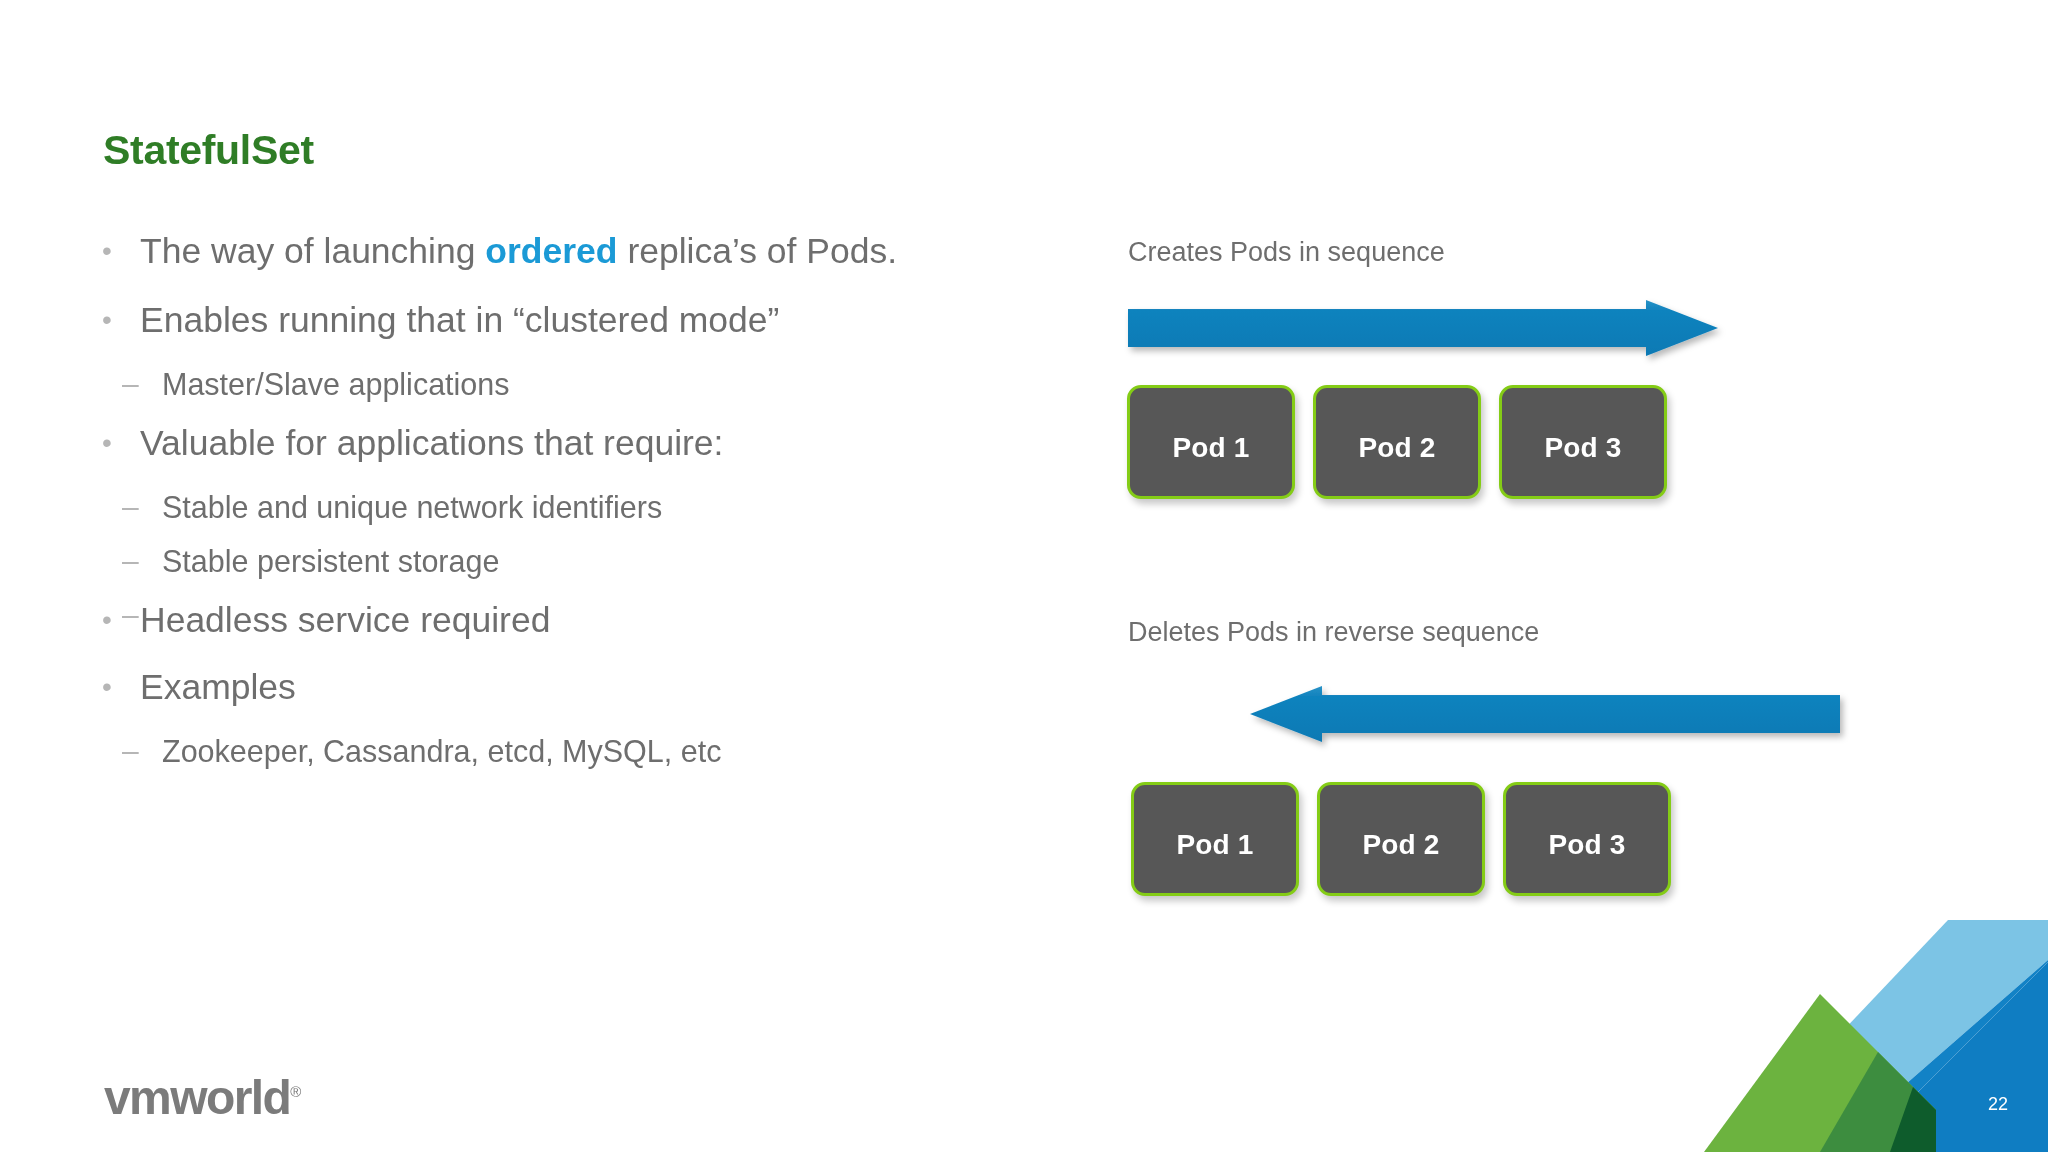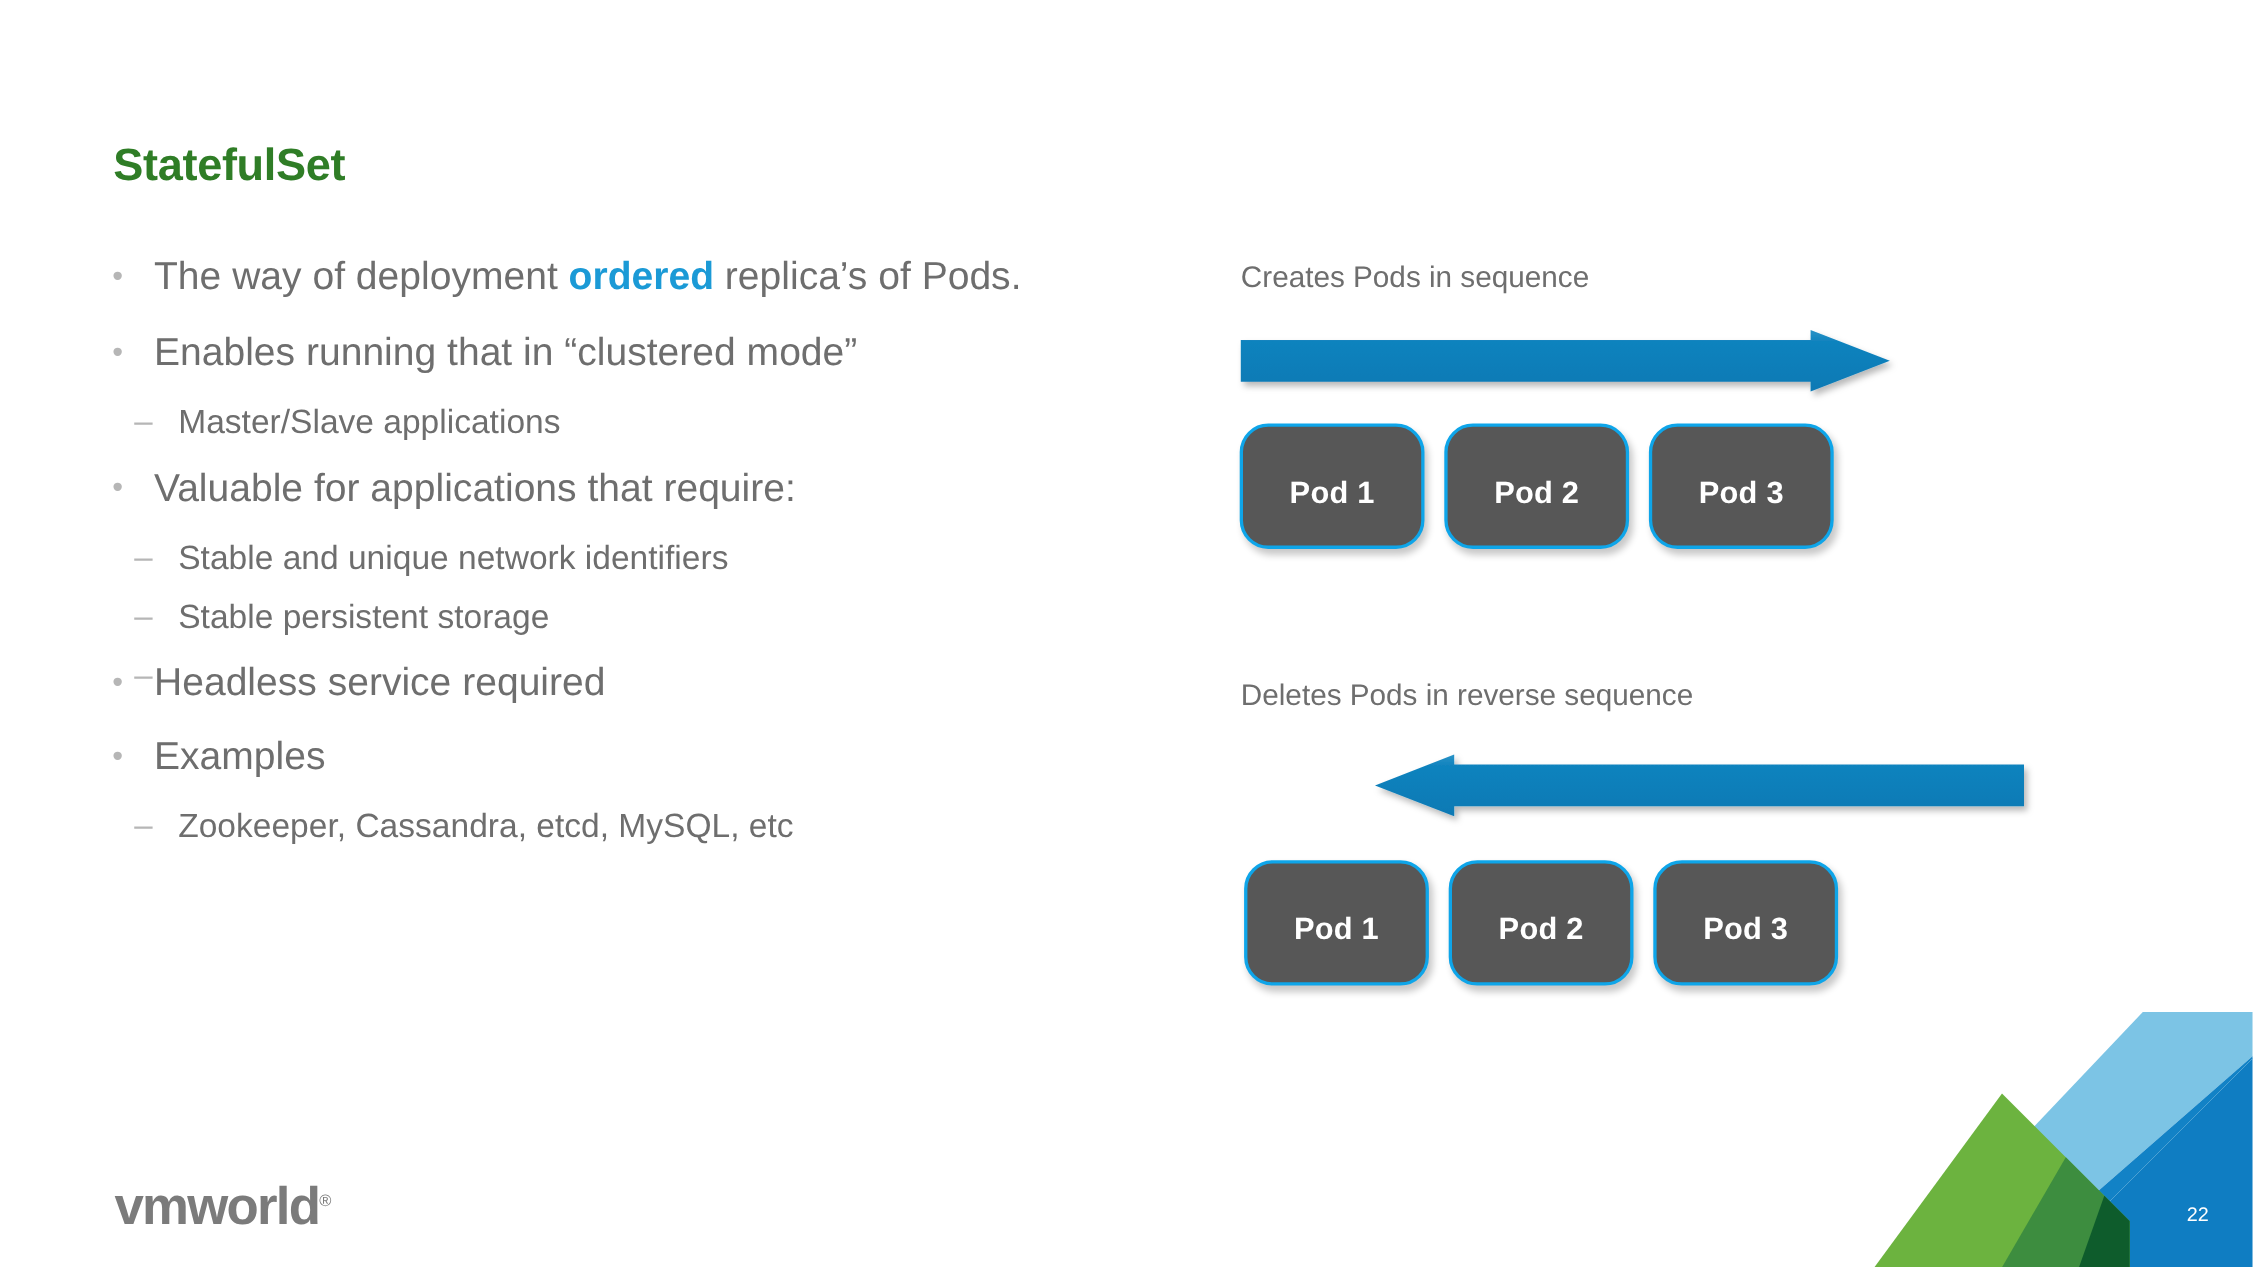--- a/index.html
+++ b/index.html
@@ -95,22 +95,22 @@
 
   .arrow-wrap { position: absolute; }
   .arrow-wrap svg { display: block; overflow: visible; }
 
   .pod-row { position: absolute; display: flex; }
 
   .pod {
     width: 168px;
     height: 114px;
     background: #575757;
-    border: 3px solid #0ea5e9;
-    border-radius: 26px;
+    border: 3px solid #84cc16;
+    border-radius: 14px;
     box-sizing: border-box;
     position: relative;
     box-shadow: 3px 5px 7px rgba(0,0,0,0.22);
     margin-right: 18px;
   }
   .pod:last-child { margin-right: 0; }
   .pod .pod-label {
     position: absolute;
     left: 0;
     right: 0;
@@ -164,21 +164,21 @@
 </head>
 <body>
 
 <div class="slide">
 
   <div class="slide-title">StatefulSet</div>
 
   <div class="bullets">
 
     <div class="b1">
-      <span class="mk">•</span><span>The way of deployment </span><span class="hl">ordered</span><span> replica’s of Pods.</span>
+      <span class="mk">•</span><span>The way of launching </span><span class="hl">ordered</span><span> replica’s of Pods.</span>
     </div>
 
     <div class="b1 gap-top">
       <span class="mk">•</span><span>Enables running that in “clustered mode”</span>
     </div>
 
     <div class="b2">
       <span class="mk">–</span><span>Master/Slave applications</span>
     </div>
 

